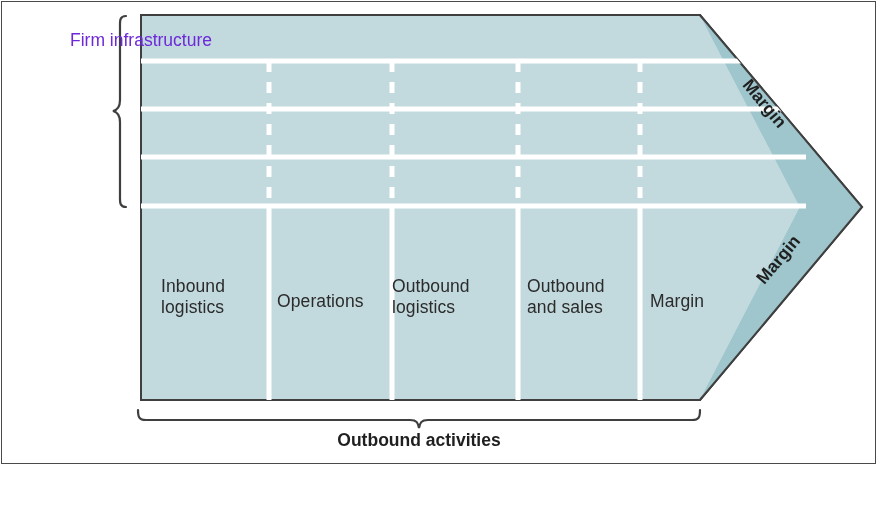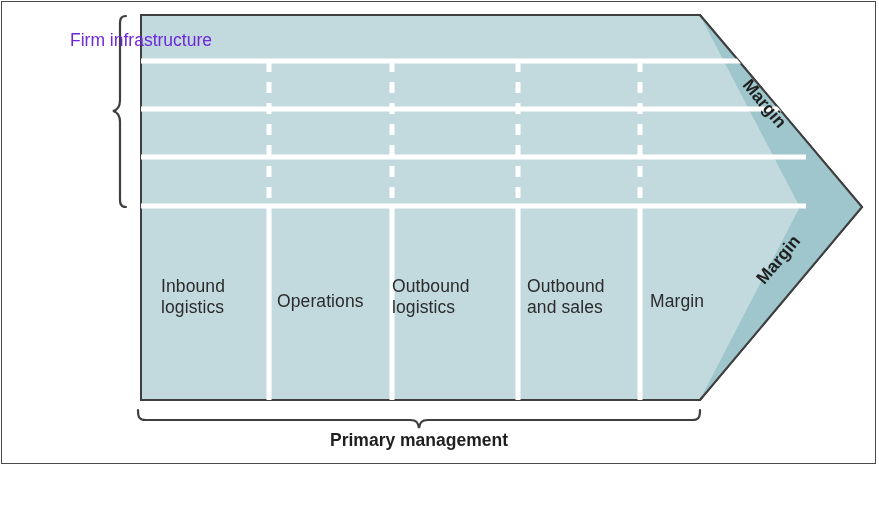--- a/index.html
+++ b/index.html
@@ -135,15 +135,15 @@
   <div class="lbl" style="left:277px; top:291px; width:112px;">Operations</div>
   <div class="lbl" style="left:392px; top:276px; width:112px;">Outbound
 logistics</div>
   <div class="lbl" style="left:527px; top:276px; width:112px;">Outbound
 and sales</div>
   <div class="lbl" style="left:650px; top:291px; width:90px;">Margin</div>
 
   <div class="margin-label" style="left:754px; top:75px; transform: rotate(50deg);">Margin</div>
   <div class="margin-label" style="left:752px; top:275px; transform: rotate(-50deg);">Margin</div>
 
-  <div class="bracket-label" style="left:269px; top:430px; width:300px;">Primary management</div>
+  <div class="bracket-label" style="left:269px; top:430px; width:300px;">Outbound activities</div>
 
 </div>
 
 </body></html>

